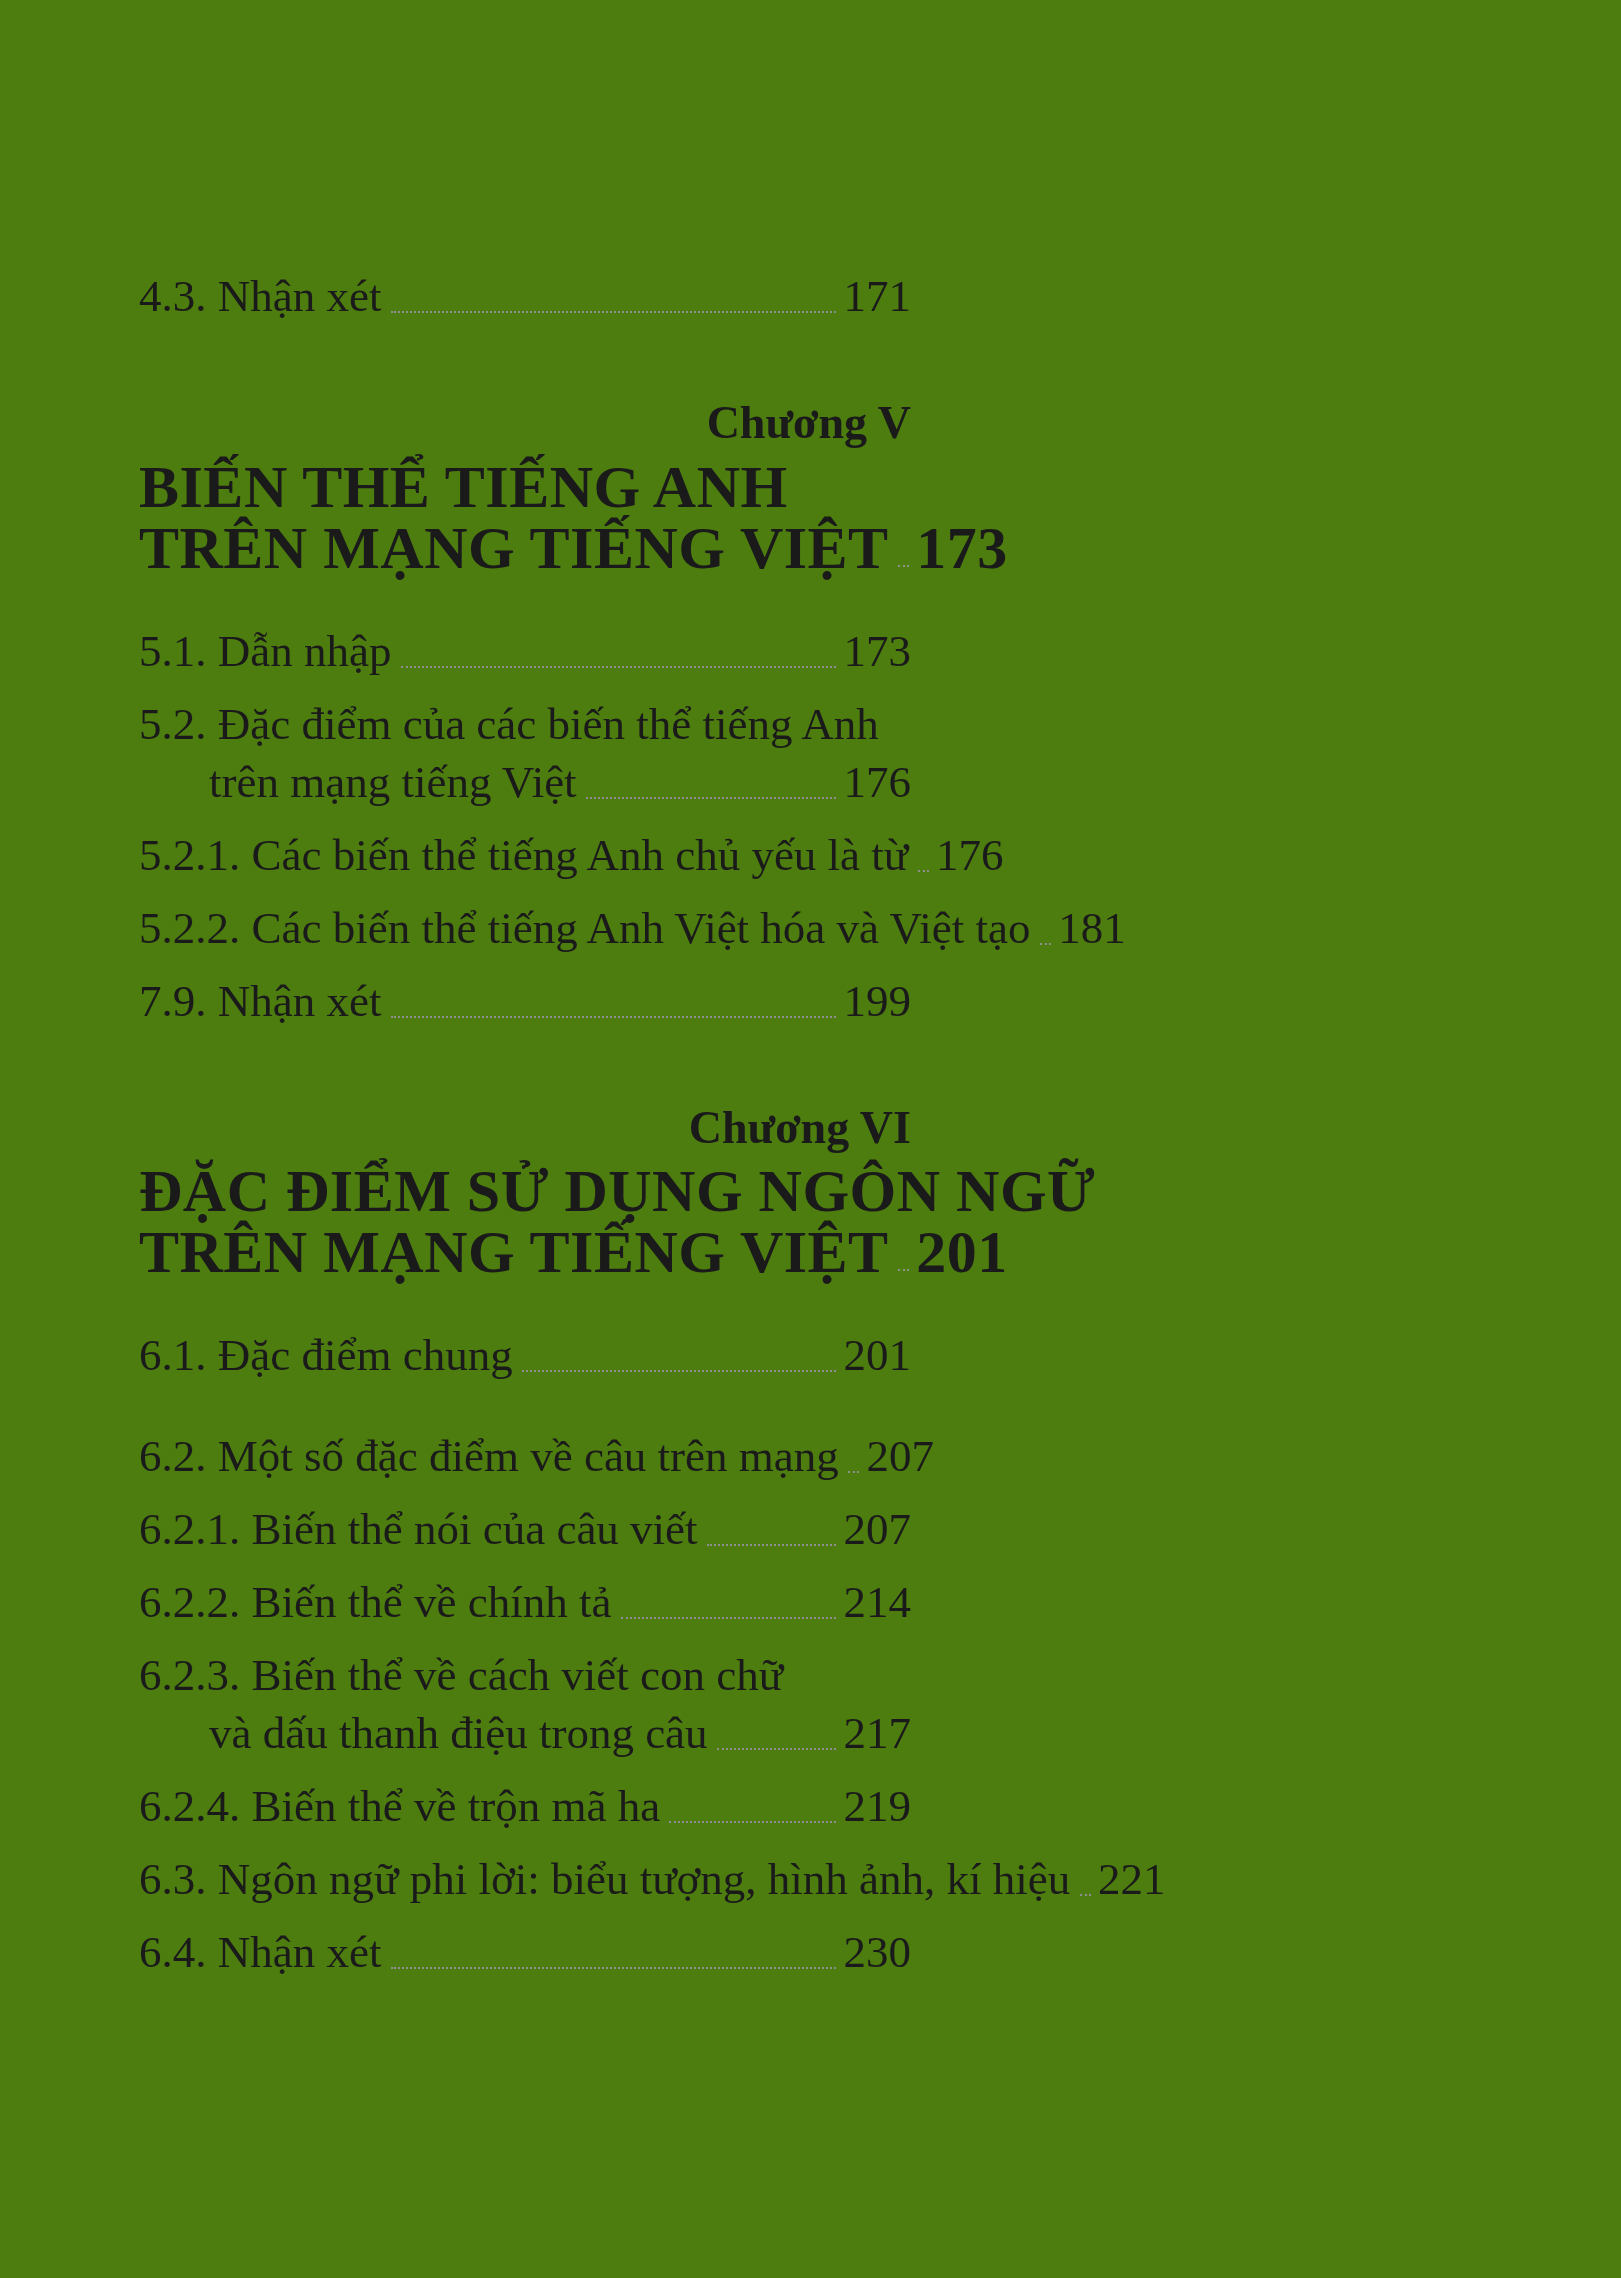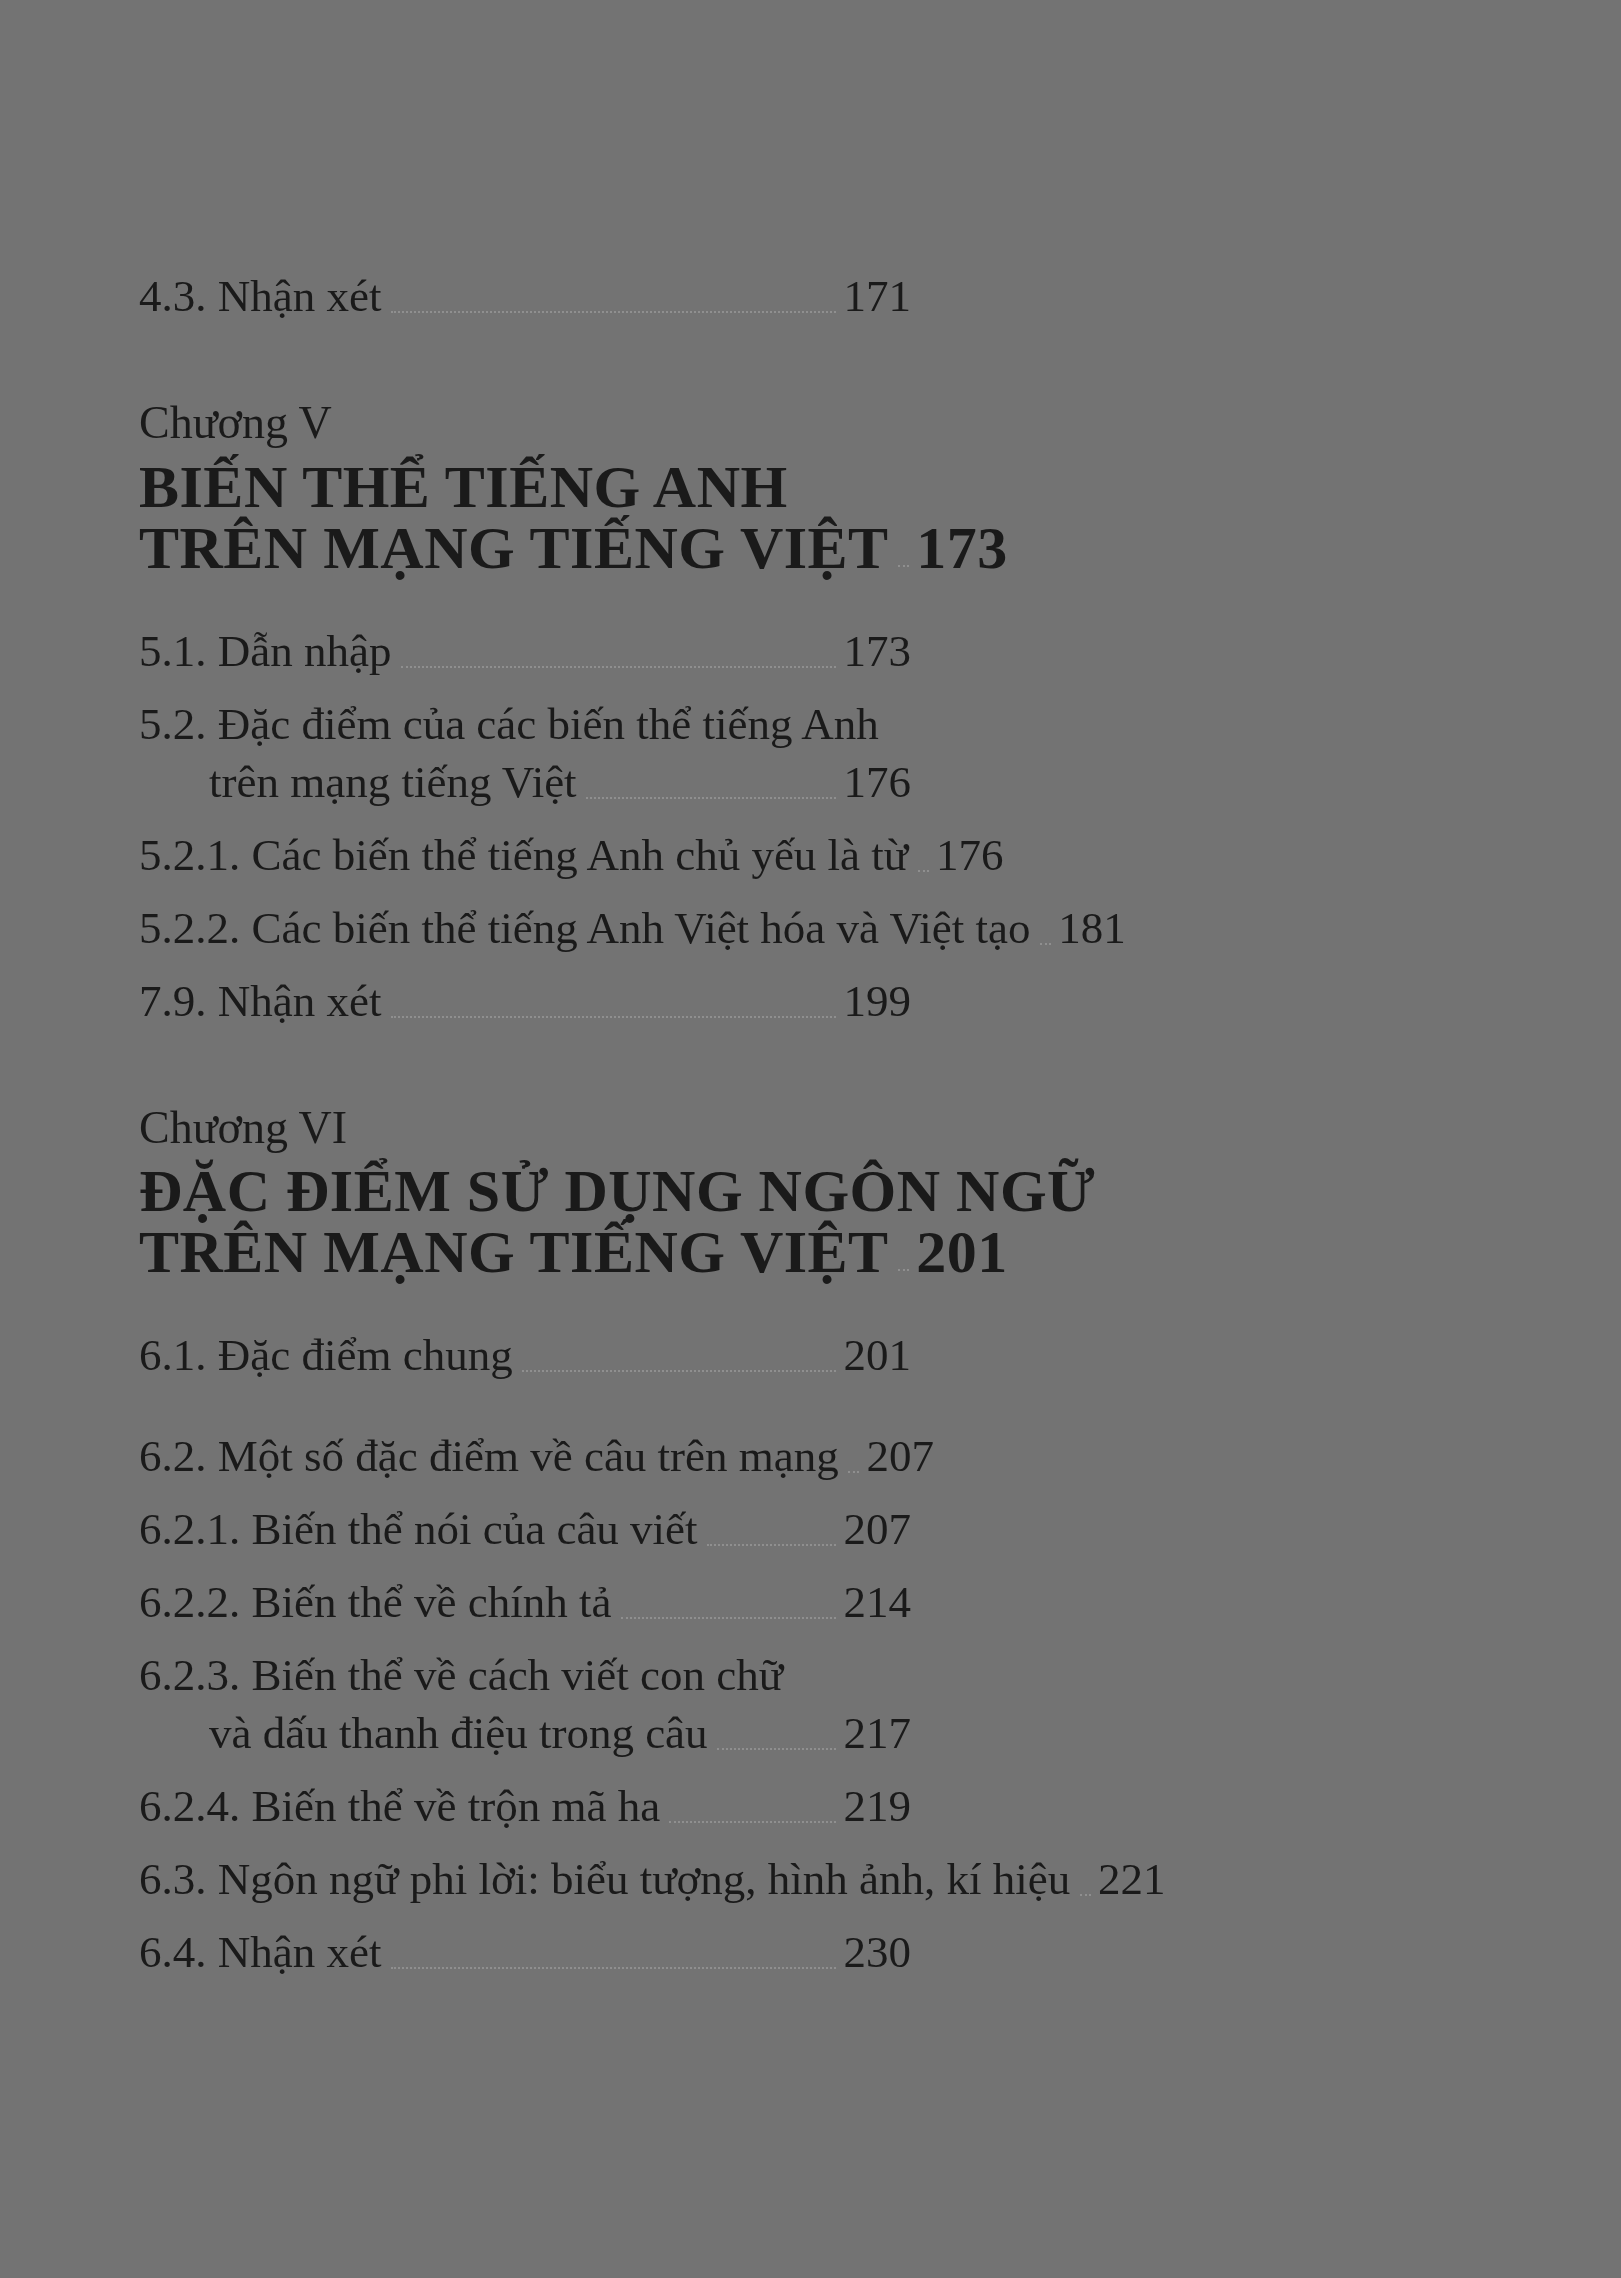--- a/index.html
+++ b/index.html
@@ -11,21 +11,21 @@
     width: 1621px;
     height: 2278px;
     font-family: "Liberation Serif", "DejaVu Serif", serif;
     color: #1a1a1a;
     overflow: hidden;
   }
   .page {
     position: relative;
     width: 1621px;
     height: 2278px;
-    background: #737373;
+    background: #4d7c0f;
   }
   .toc {
     position: absolute;
     top: 267px;
     left: 139px;
     width: 772px;
   }
   .entry {
     margin: 0 0 15px 0;
   }
@@ -43,23 +43,24 @@
   .line .txt {
     flex: 0 0 auto;
   }
   .line.cont .txt {
     padding-left: 70px;
   }
   .chapter .line {
     line-height: 61px;
   }
   .chapter .line.chapter-label {
-    font-weight: normal;
+    font-weight: bold;
     font-size: 46px;
     margin-bottom: 3.7px;
+    justify-content: flex-end;
   }
   .chapter .line.bold {
     font-weight: bold;
     font-size: 60px;
     letter-spacing: 0.5px;
   }
   .leader {
     flex: 1 1 auto;
     align-self: flex-end;
     margin: 0 7.4px 12px 9.3px;

